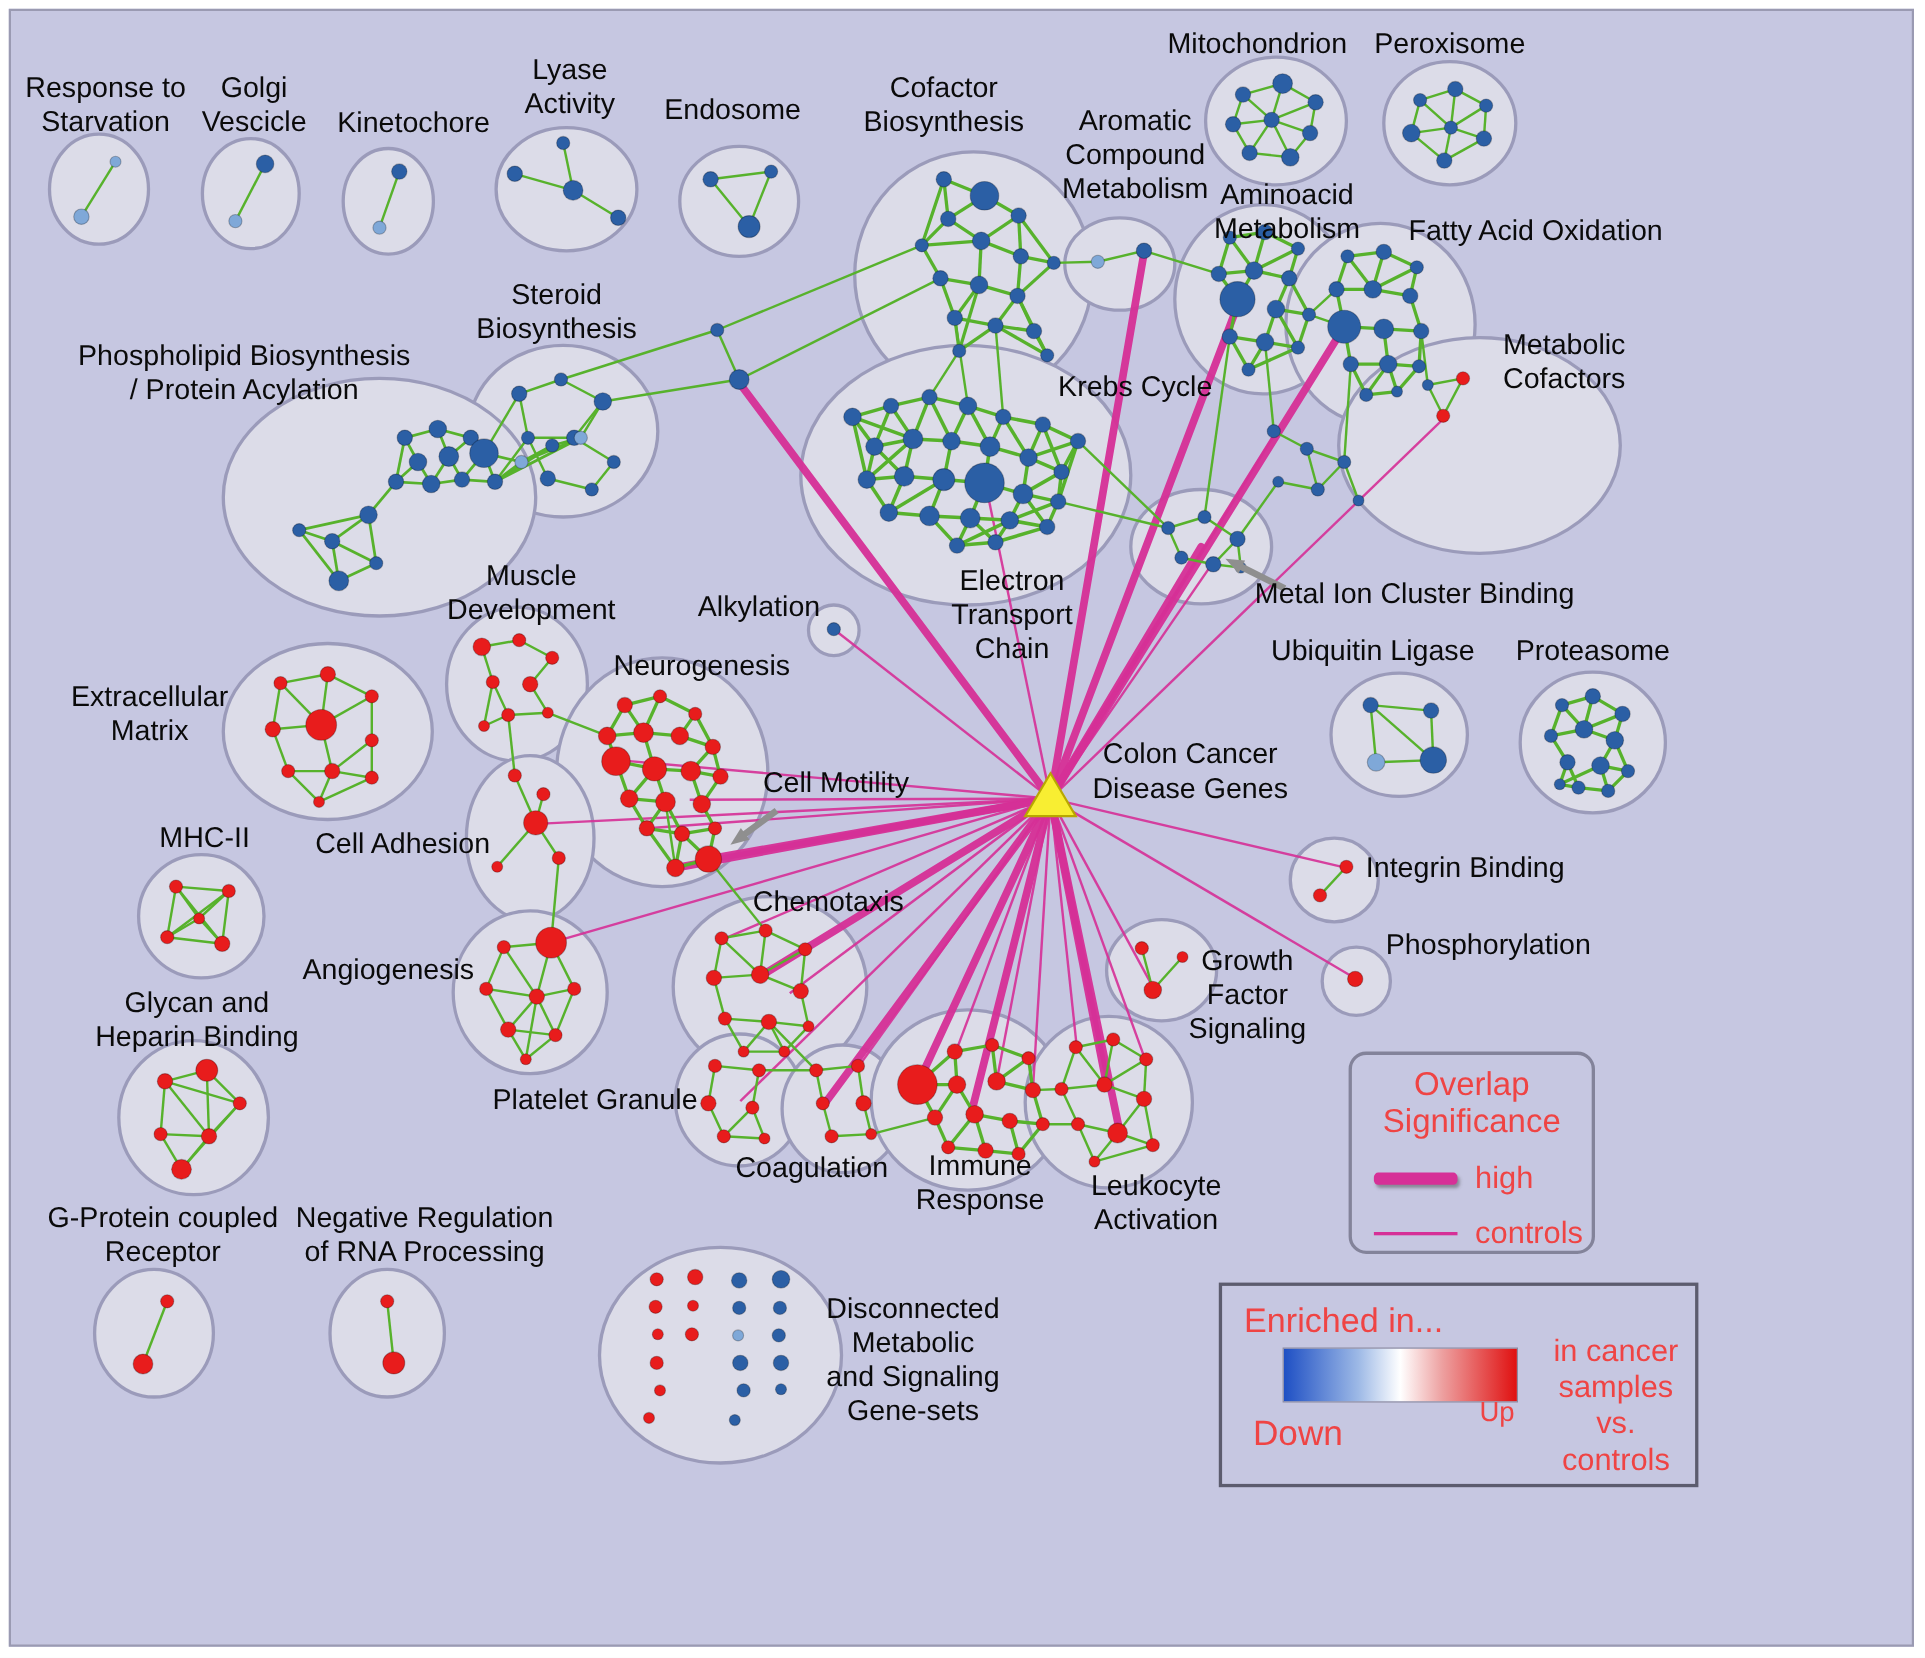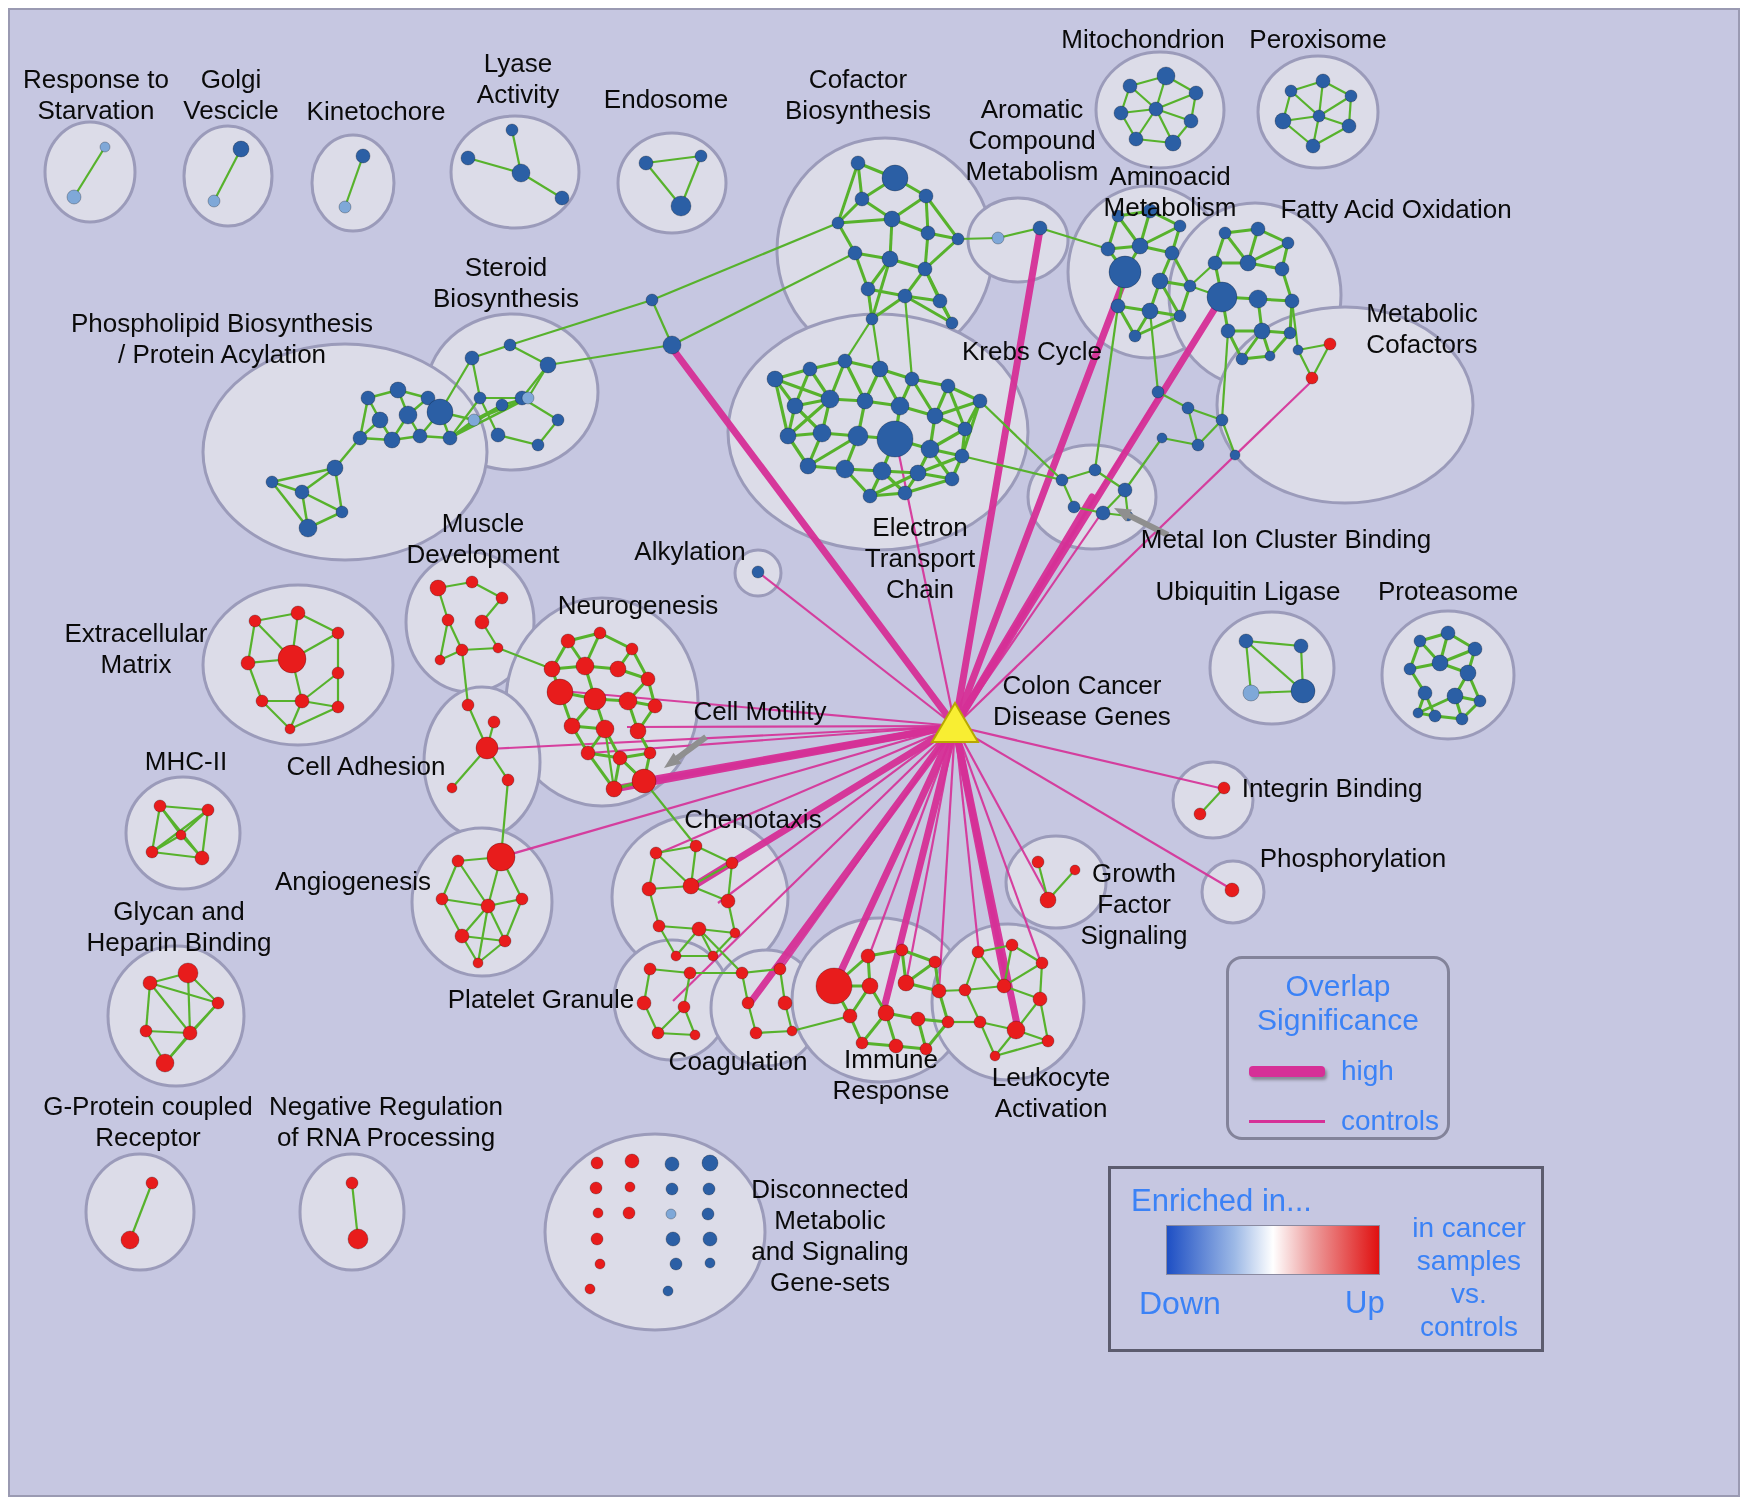--- a/index.html
+++ b/index.html
@@ -1,30 +1,30 @@
 <!DOCTYPE html>
 <html><head>
 <meta charset="utf-8">
 <style>
   html,body{margin:0;padding:0;background:#ffffff;}
   .canvas{position:relative;width:1750px;height:1507px;background:#ffffff;font-family:"Liberation Sans",sans-serif;overflow:hidden;}
   .panel{position:absolute;left:8px;top:8px;width:1732px;height:1489px;background:#c6c7e1;border:2px solid #9a9ab2;box-sizing:border-box;}
   svg.net{position:absolute;left:0;top:0;}
   svg.net text{font-family:"Liberation Sans",sans-serif;fill:#0a0a0a;}
-  .legend{position:absolute;color:#3b82f6;box-sizing:border-box;}
+  .legend{position:absolute;color:#ef4444;box-sizing:border-box;}
   .legend-overlap{left:1226px;top:956px;width:224px;height:184px;border:3px solid #83839a;border-radius:16px;text-align:center;padding-top:10px;}
   .legend-title{font-size:30px;line-height:34px;white-space:pre-line;}
   .sig-row{display:flex;align-items:center;margin:18px 0 0 20px;gap:16px;text-align:right;font-size:28px;}
   .sig-line-high{width:76px;height:11px;border-radius:4px;box-shadow:2px 3px 3px rgba(60,60,60,0.45);flex:0 0 auto;}
   .sig-line-moderate{width:76px;height:3px;flex:0 0 auto;}
   .legend-enriched{left:1108px;top:1166px;width:436px;height:186px;border:3px solid #5c5c6e;}
   .enriched-title{position:absolute;left:20px;top:14px;width:290px;font-size:31px;}
   .gradient-bar{position:absolute;left:55px;top:56px;width:212px;height:48px;border:1px solid #8a8aa0;}
   .down-label{position:absolute;left:28px;top:116px;font-size:32px;}
-  .up-label{position:absolute;left:234px;top:116px;font-size:31px;}
+  .up-label{position:absolute;left:234px;top:101px;font-size:25px;}
   .enriched-note{position:absolute;left:292px;top:42px;width:132px;font-size:28px;line-height:33px;text-align:center;white-space:pre-line;}
 </style>
 </head>
 <body>
 
 <div class="canvas">
   <div class="panel"></div>
 
   <svg class="net" id="network-svg" width="1750" height="1507" viewBox="0 0 1750 1507">
       <g>

